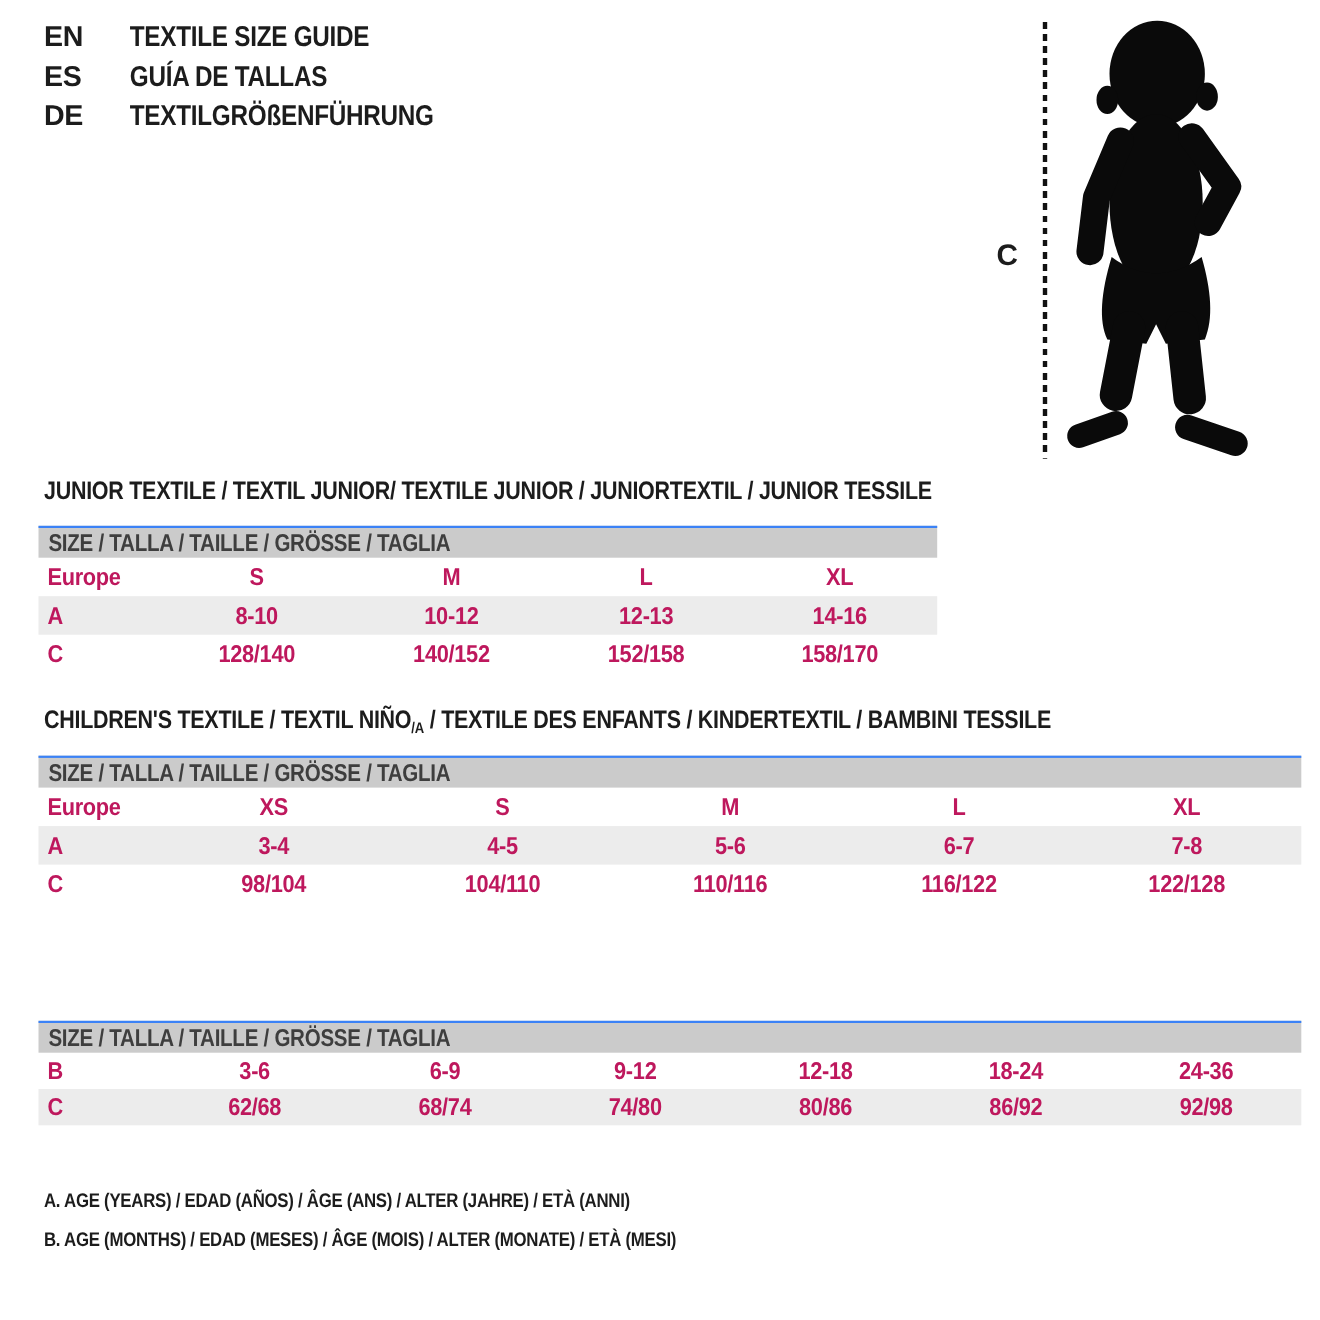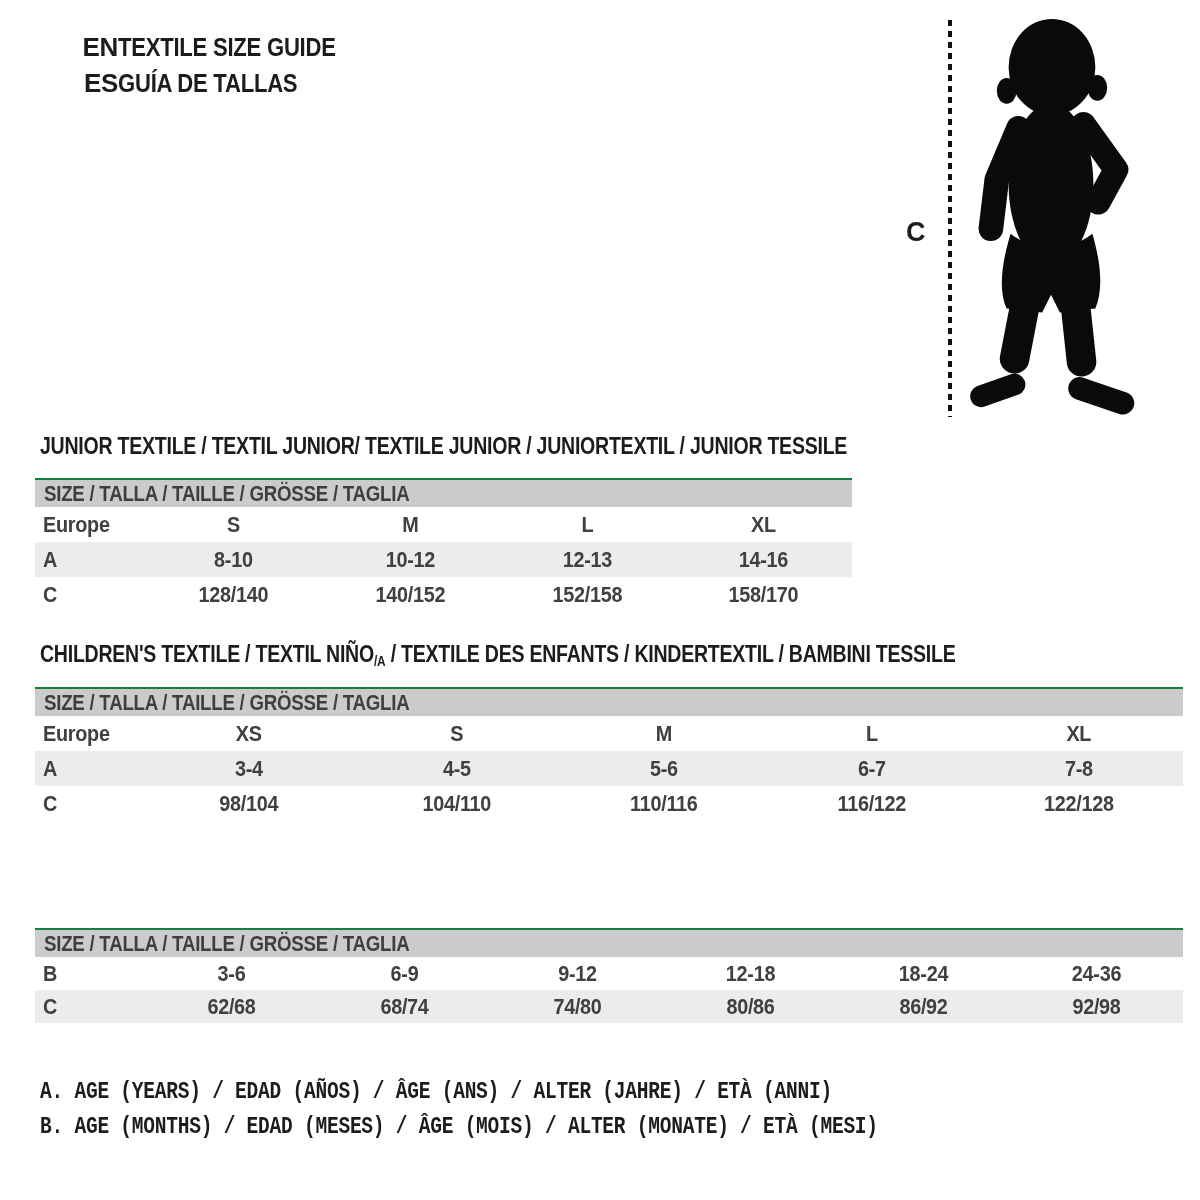--- a/index.html
+++ b/index.html
@@ -3,21 +3,21 @@
 <meta charset="utf-8">
 <title>Textile Size Guide</title>
 <style>
   html,body { margin:0; padding:0; background:#ffffff; }
   .canvas {
     position:relative; width:1200px; height:1200px; background:#ffffff;
     font-family:"Liberation Sans", sans-serif; font-weight:700; color:#1c1c1c;
     overflow:hidden; letter-spacing:-0.3px;
   }
   
-  .lang-header { position:absolute; left:40px; top:30px;text-align:right; }
+  .lang-header { position:absolute; left:40px; top:16px; }
   .lang-row { display:flex; align-items:center; height:35.8px; font-size:26px; }
   .lang-code { width:78px; flex:0 0 78px; }
   .lang-title { transform:scaleX(.85); transform-origin:0 50%; white-space:nowrap; }
   
   .measure-line {
     position:absolute; left:948px; top:20px; width:4px; height:397px;
     background:repeating-linear-gradient(to bottom,#111 0px,#111 6px,transparent 6px,transparent 11px);
   }
   .measure-label { position:absolute; left:906px; top:217px; font-size:27px; }
   .baby-svg { position:absolute; left:957px; top:12px; }
@@ -28,49 +28,53 @@
   }
   .sec-h .sub { font-size:14px; vertical-align:-4px; letter-spacing:-0.2px; }
   .babies-heading { position:absolute; left:40px; top:845px; }
   .babies-heading .hline {
     height:35px; display:flex; align-items:center; font-size:23px; white-space:nowrap;
     transform:scaleX(.85); transform-origin:0 50%;
   }
   
   .tbl { position:absolute; left:35px; }
   .size-bar {
-    height:29px; background:#cbcbcb; border-top:2px solid #15803d;
+    height:29px; background:#cbcbcb; border-top:2px solid #3b82f6;
     display:flex; align-items:center; padding-left:9px; box-sizing:border-box;
     font-size:22px; color:#3e3e3e;
   }
   .size-bar span { transform:scaleX(.85); transform-origin:0 50%; white-space:nowrap; }
-  .trow { display:flex; align-items:center; height:35px; font-size:22px; color:#404040;justify-content:center; }
+  .trow { display:flex; align-items:center; height:35px; font-size:22px; color:#be185d;justify-content:center; }
   .trow.alt { background:#ececec; }
   .babies-tbl .trow { height:33px; }
   .lbl { width:110px; flex:0 0 110px; padding-left:9px; box-sizing:border-box;
          transform:scaleX(.9); transform-origin:0 50%; }
   .cell { flex:1; text-align:center; transform:scaleX(.9); }
   
   .footnotes { position:absolute; left:40px; top:1074px; }
-  .note-line { height:35.5px; display:flex; align-items:center; font-size:23px;font-family:Liberation Mono, monospace; }
+  .note-line { height:35.5px; display:flex; align-items:center; font-size:18px; }
   .note-line span { transform:scaleX(.85); transform-origin:0 50%; white-space:nowrap; }
 </style>
 </head>
 <body>
 
 <div class="canvas">
 
   <div class="lang-header">
     <div class="lang-row">
       <span class="lang-code">EN</span>
       <span class="lang-title">TEXTILE SIZE GUIDE</span>
     </div>
     <div class="lang-row">
       <span class="lang-code">ES</span>
       <span class="lang-title">GUÍA DE TALLAS</span>
+    </div>
+    <div class="lang-row">
+      <span class="lang-code">DE</span>
+      <span class="lang-title">TEXTILGRÖßENFÜHRUNG</span>
     </div>
   </div>
 
   <div class="measure-line"></div>
   <div class="measure-label">C</div>
   <svg class="baby-svg" width="188" height="404" viewBox="0 0 190 410" aria-hidden="true">
     <g fill="#0a0a0a" stroke="none">
       <ellipse cx="96" cy="56" rx="44" ry="49"></ellipse>
       <ellipse cx="50" cy="80" rx="10" ry="13"></ellipse>
       <ellipse cx="142" cy="77" rx="10" ry="13"></ellipse>

